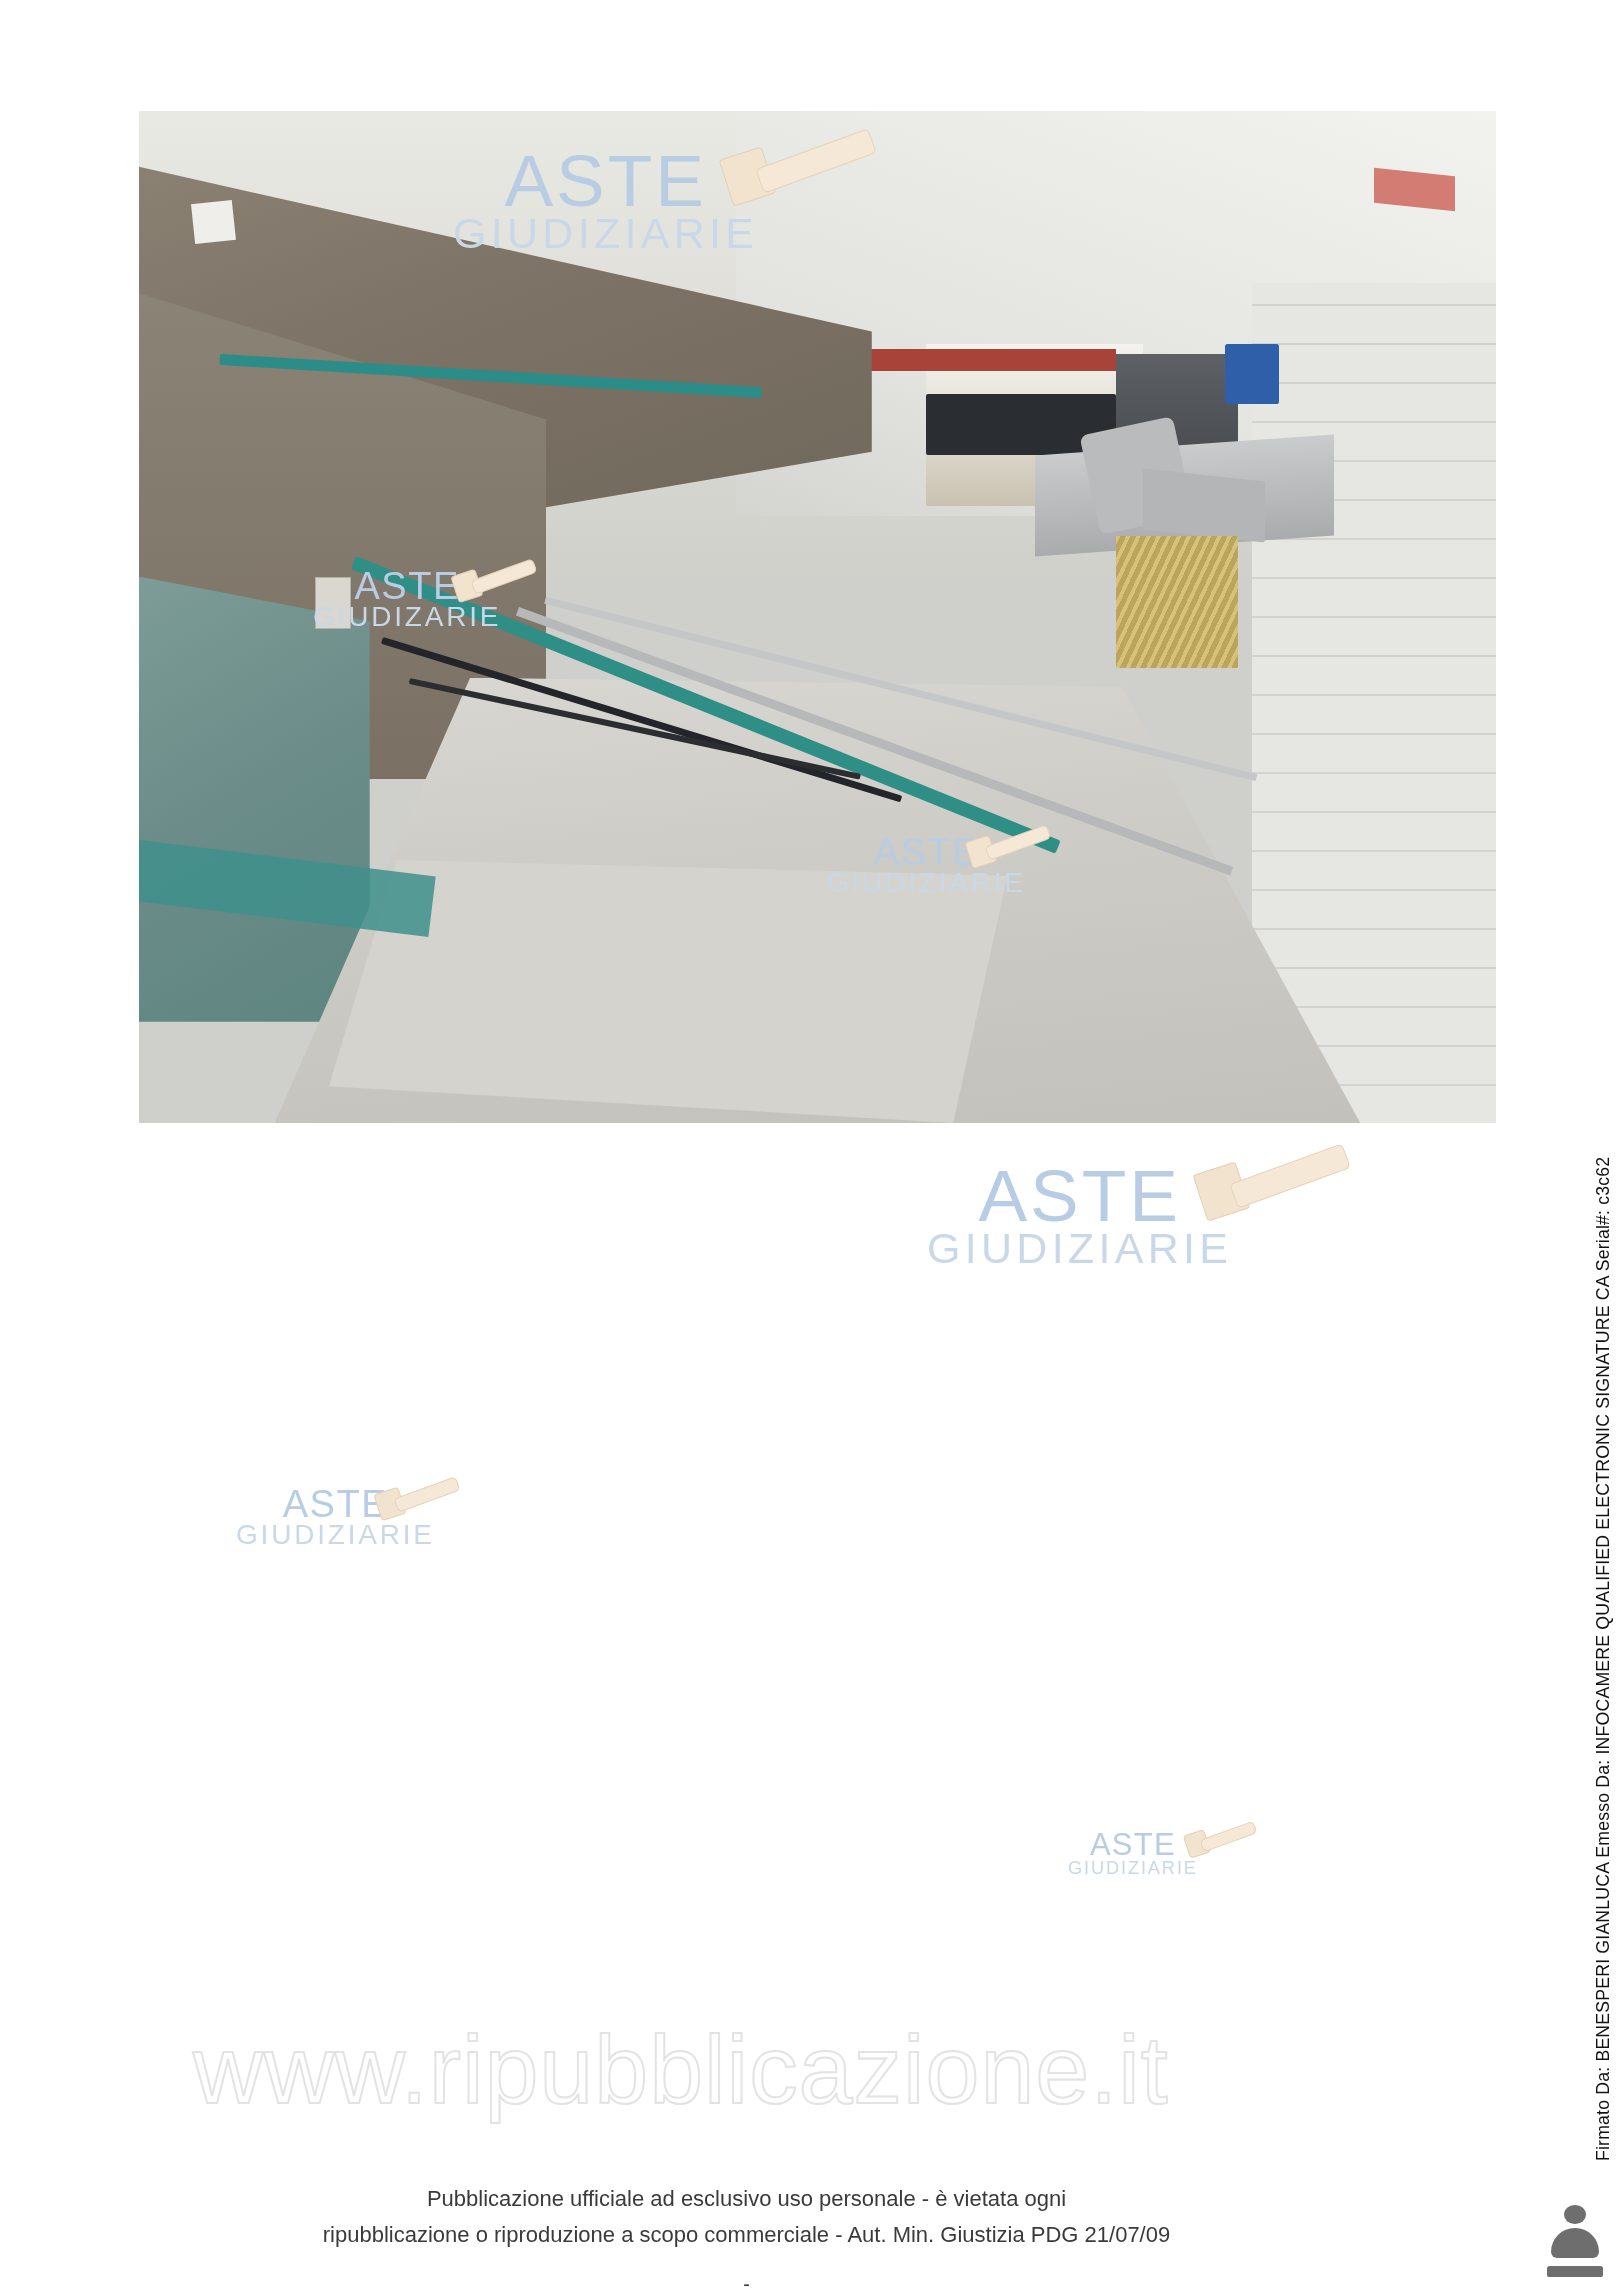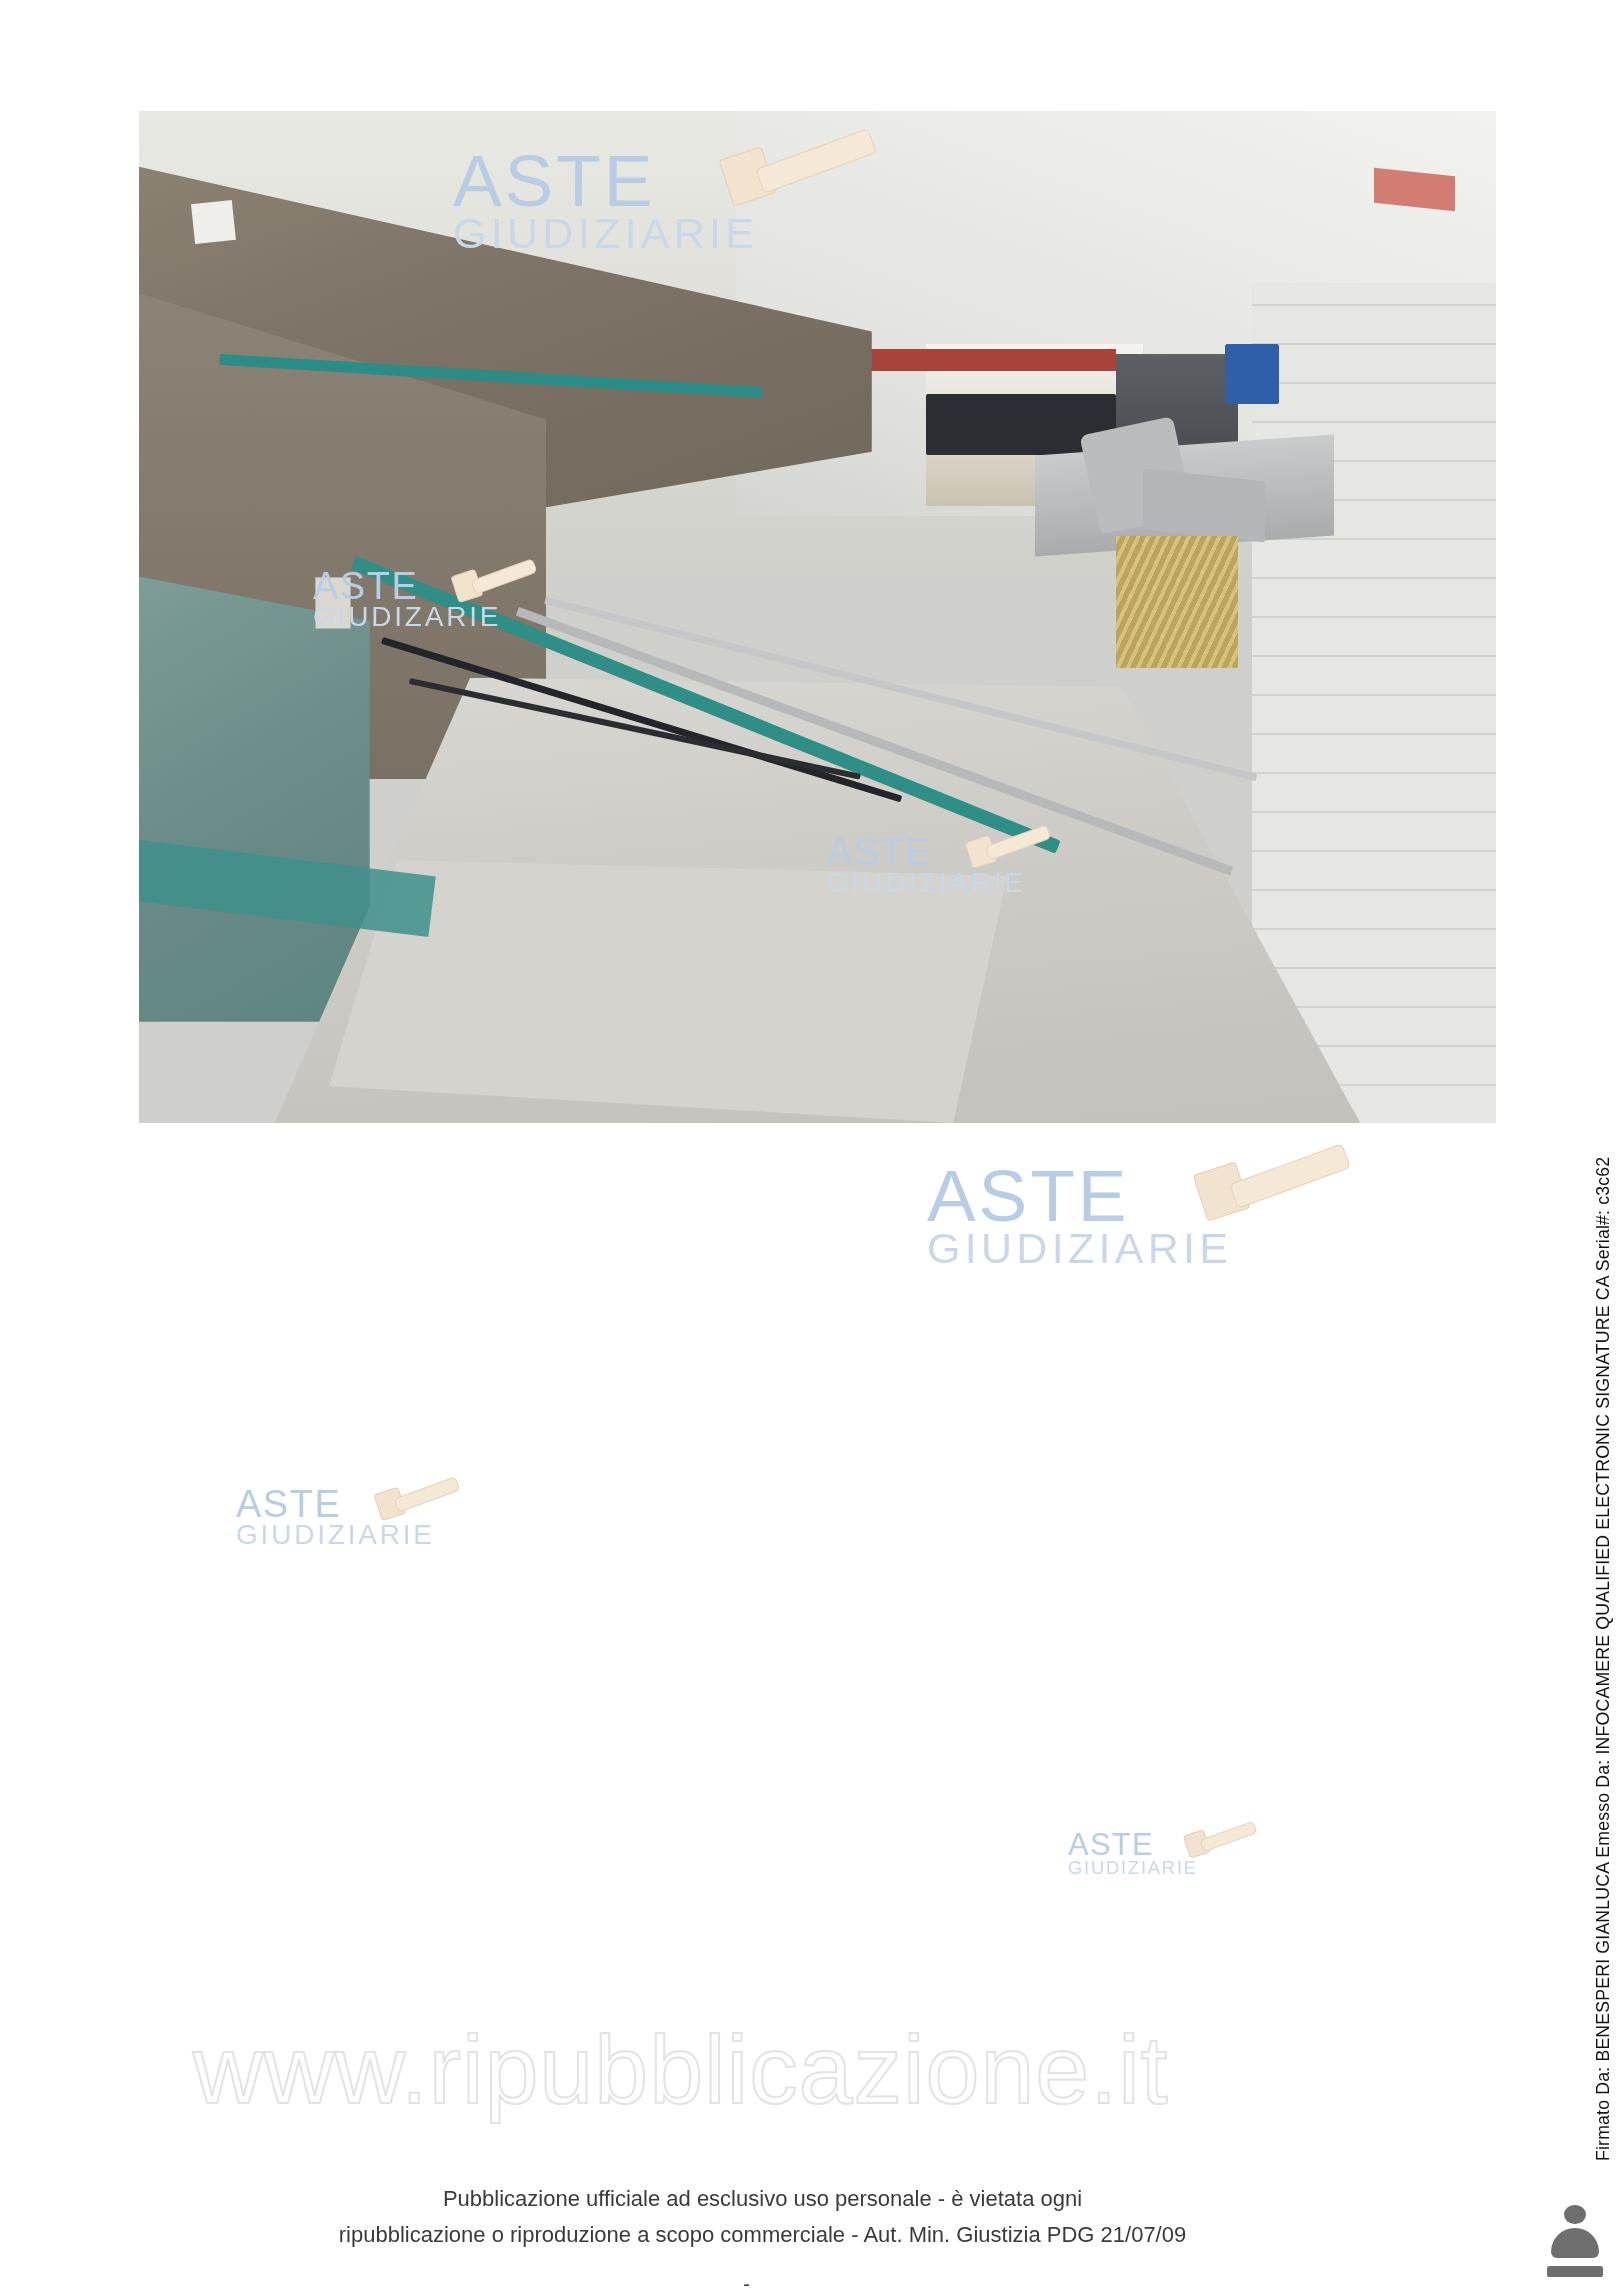--- a/index.html
+++ b/index.html
@@ -252,20 +252,21 @@
     user-select: none;
     color: #b8cde4;
     font-family: "Liberation Sans", sans-serif;
     line-height: .92;
     white-space: nowrap;
   }
   .wm .l1 {
     display: block;
     font-weight: 400;
     letter-spacing: .04em;
+    text-align: center;
   }
   .wm .l2 {
     display: block;
     color: #c9d8e8;
     letter-spacing: .10em;
   }
   .wm .gavel {
     position: absolute;
     display: block;
   }
@@ -302,21 +303,21 @@
     text-shadow: 0 1.3px 0 #efefef;
     font-family: "Liberation Sans", sans-serif;
     white-space: nowrap;
     pointer-events: none;
     user-select: none;
   }
 
   
   .footer {
     position: absolute;
-    left: 16px;
+    left: 0;
     top: 2181px;
     width: 1493px;
     text-align: center;
     color: #3a3a3a;
     font-size: 22px;
     line-height: 1.65;
   }
   .footer div { white-space: nowrap; }
 
   .footer-dash {

